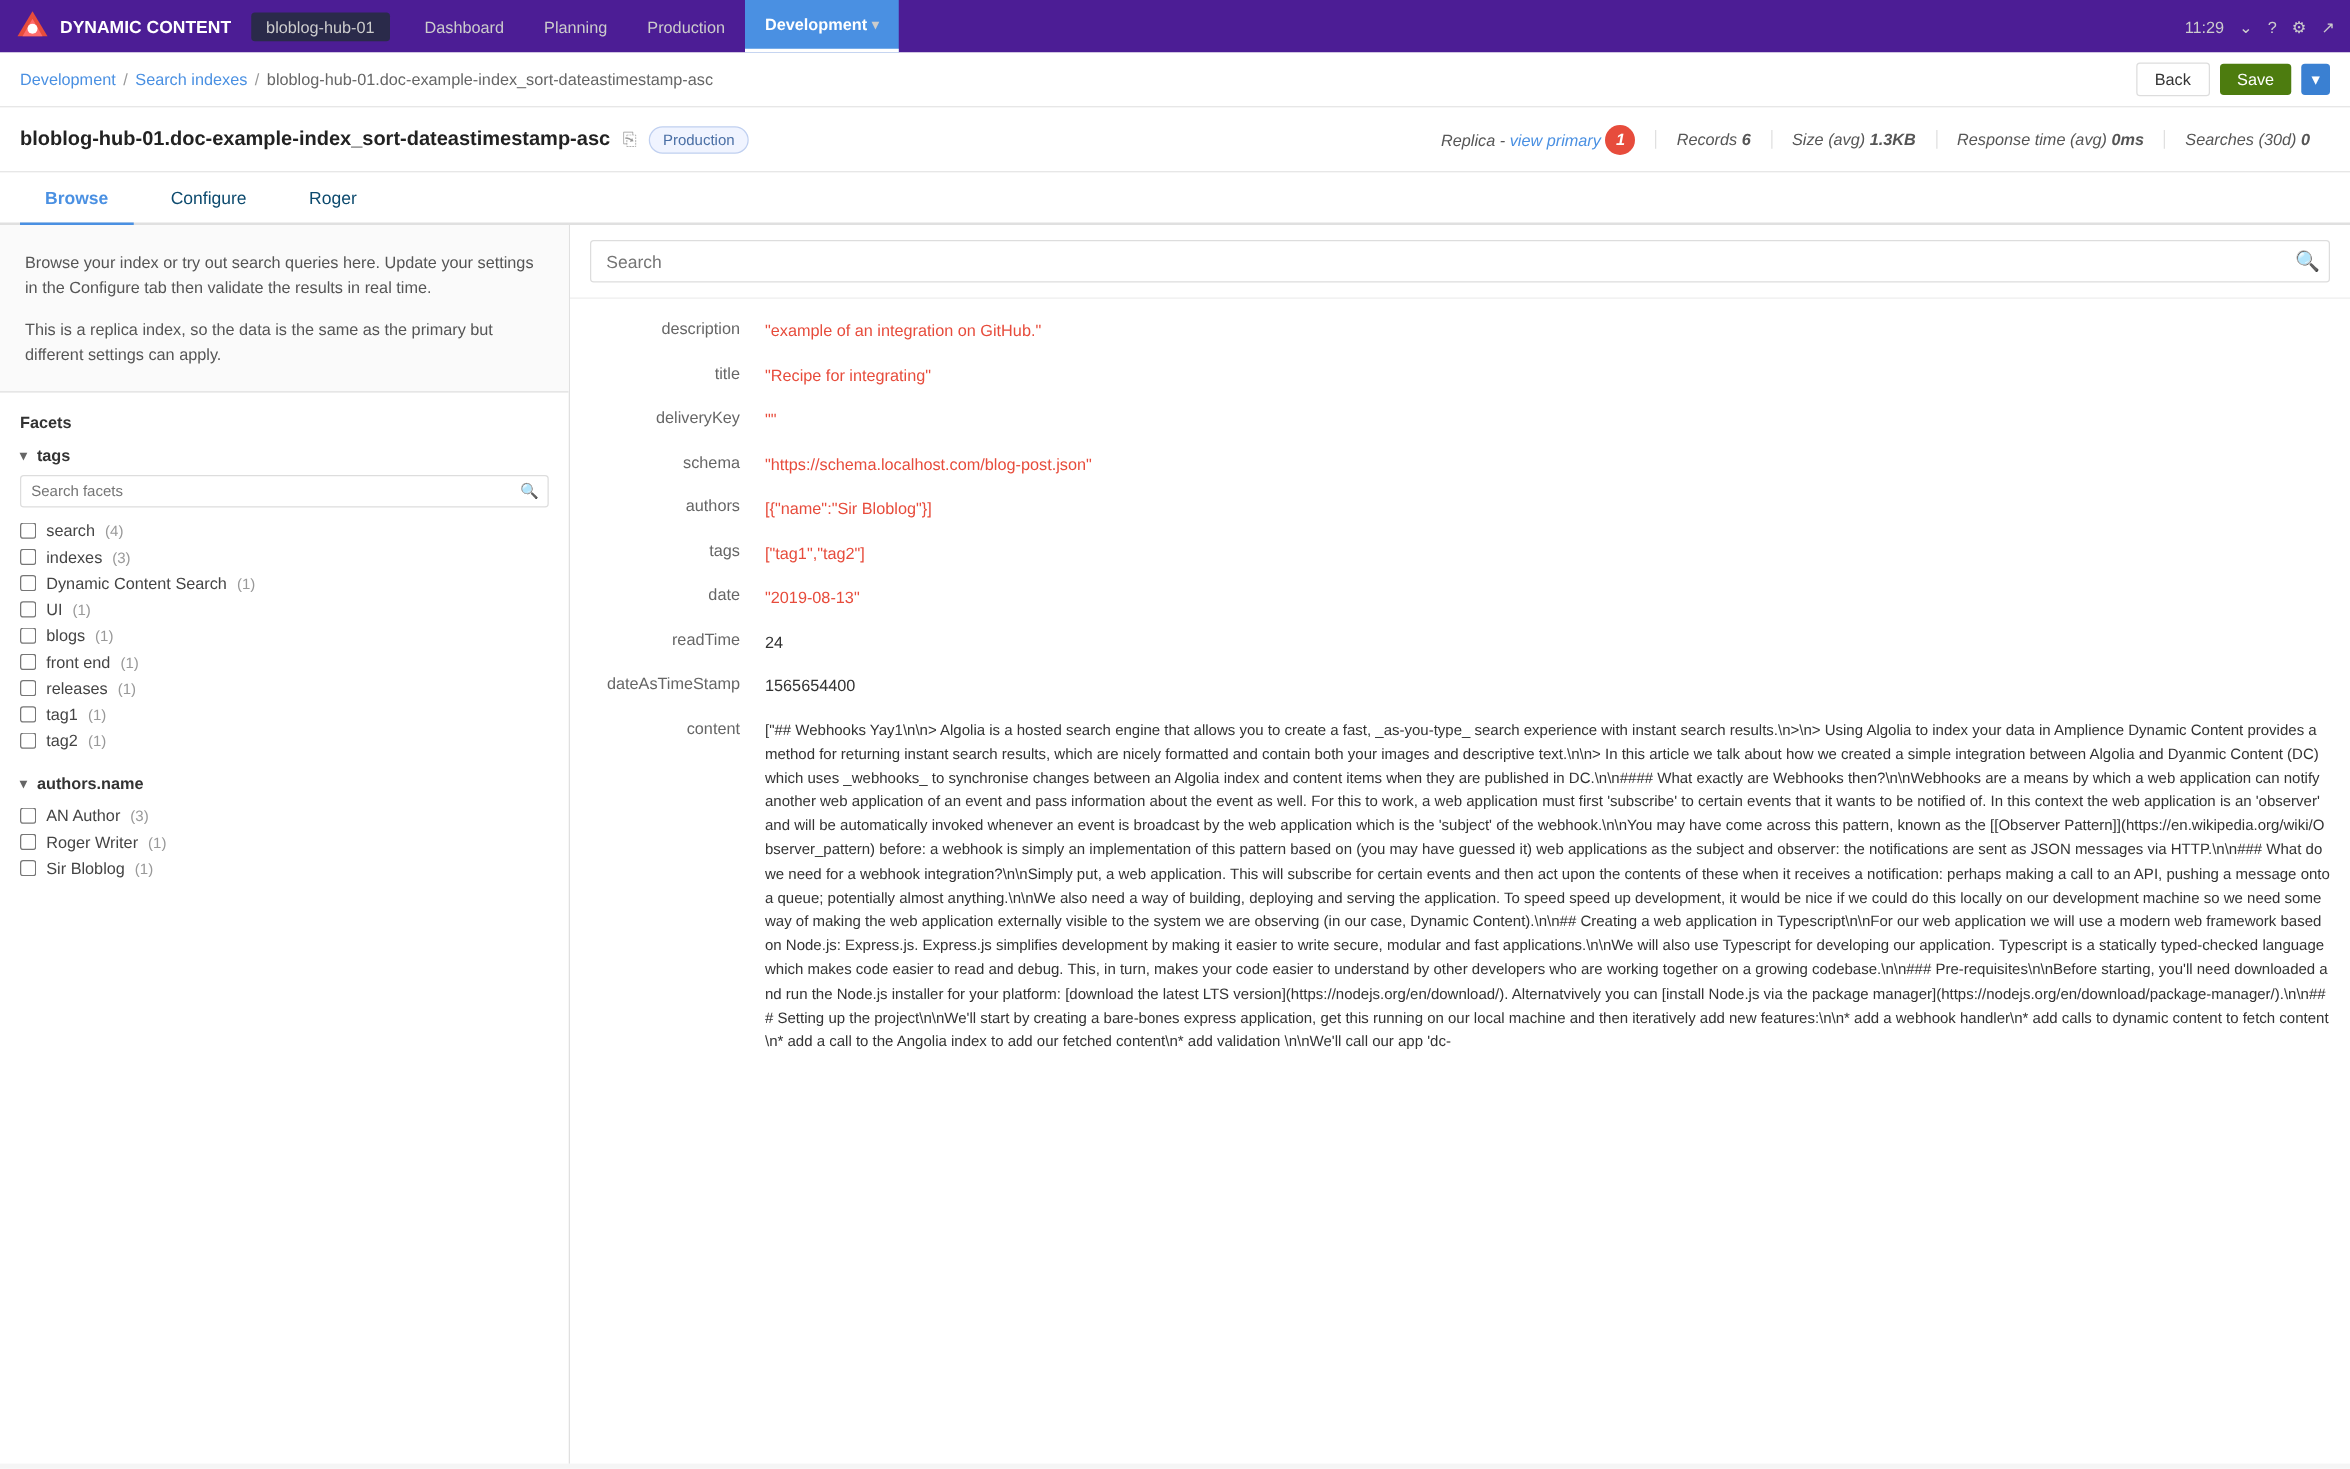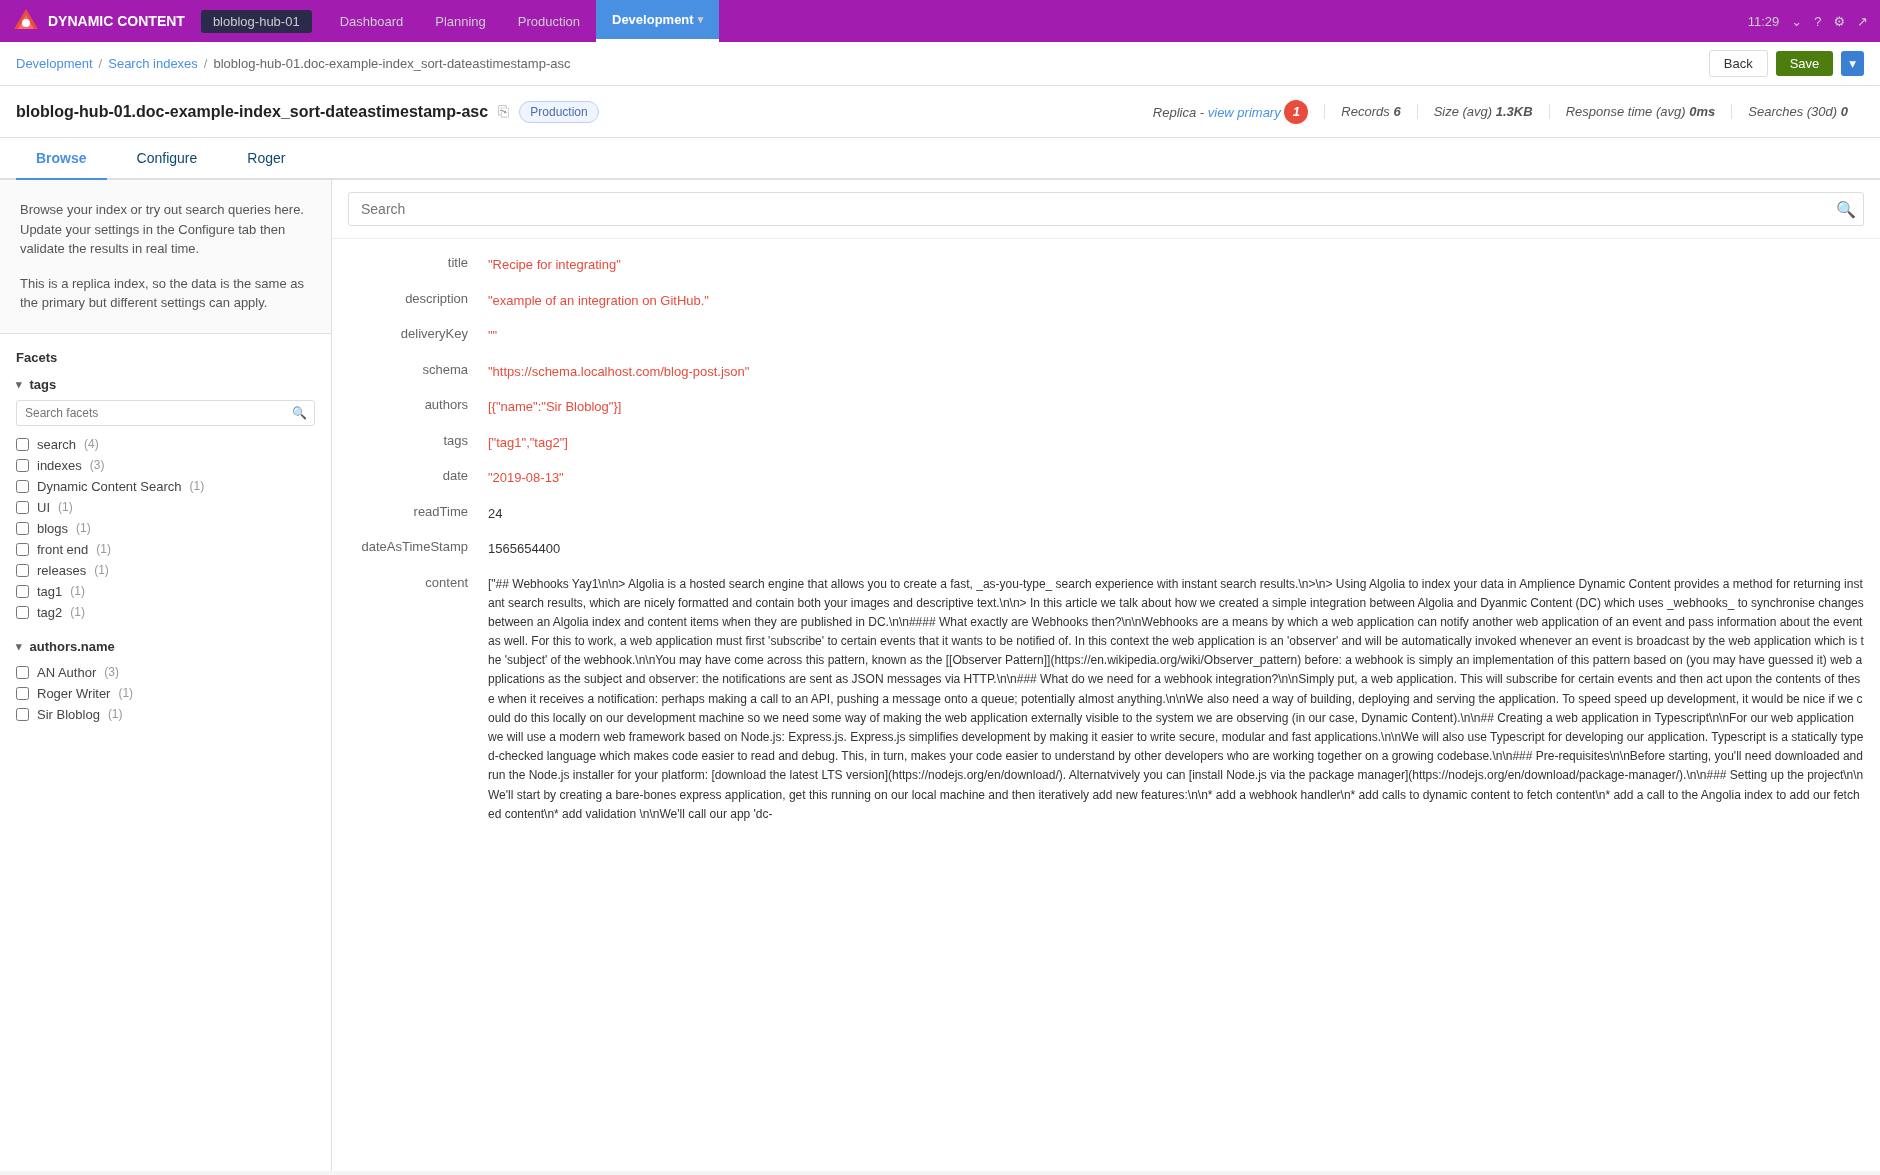--- a/index.html
+++ b/index.html
@@ -1,20 +1,20 @@
 <!DOCTYPE html>
 <html><head>
   <meta charset="utf-8">
   <style>
     * { box-sizing: border-box; margin: 0; padding: 0; }
     body { font-family: -apple-system, BlinkMacSystemFont, 'Segoe UI', sans-serif; font-size: 13px; background: #f5f5f5; color: #333; }
 
     
     .top-nav {
-      display: flex; align-items: center; background: #a21caf; color: #fff;
+      display: flex; align-items: center; background: #4c1d95; color: #fff;
       height: 42px; padding: 0 12px; gap: 0;
     }
     .brand { display: flex; align-items: center; gap: 8px; margin-right: 16px; }
     .brand-logo { width: 28px; height: 28px; }
     .brand-name { font-weight: 700; font-size: 14px; color: #fff; }
     .hub-name { background: #2a2a4a; color: #ccc; padding: 4px 12px; border-radius: 3px; font-size: 13px; margin-right: 12px; }
     .nav-items { display: flex; gap: 0; flex: 1; }
     .nav-item { padding: 0 16px; height: 42px; display: flex; align-items: center; font-size: 13px; color: #ccc; cursor: pointer; }
     .nav-development { display: flex; align-items: center; background: #4a90e2; color: #fff; padding: 0 16px; height: 42px; font-size: 13px; font-weight: 600; border-bottom: 3px solid #fff; }
     .nav-right { display: flex; align-items: center; gap: 12px; color: #ccc; font-size: 13px; }
@@ -52,21 +52,21 @@
       background: #fff; border-bottom: 2px solid #e0e0e0;
       padding: 0 16px; display: flex; gap: 10px;
     }
     .tab { padding: 12px 20px; font-size: 14px; color: #0c4a6e; cursor: pointer; border-bottom: 2px solid transparent; margin-bottom: -2px; }
     .tab.active { color: #4a90e2; border-bottom-color: #4a90e2; font-weight: 600; }
 
     
     .main-content { display: flex; height: calc(1175px - 42px - 44px - 52px - 46px); }
 
     
-    .left-panel { width: 332px; background: #fff; border-right: 1px solid #e0e0e0; overflow-y: auto; }
+    .left-panel { width: 456px; background: #fff; border-right: 1px solid #e0e0e0; overflow-y: auto; }
     .info-box { padding: 20px; border-bottom: 1px solid #e0e0e0; background: #fafafa; }
     .info-text { font-size: 13px; color: #555; line-height: 1.5; }
     .facets-section { padding: 16px; }
     .facets-title { font-size: 13px; font-weight: 700; color: #333; margin-bottom: 12px; }
     .facet-group { margin-bottom: 16px; }
     .facet-group-header { display: flex; align-items: center; gap: 8px; font-size: 13px; font-weight: 600; color: #333; margin-bottom: 8px; cursor: pointer; }
     .facet-group-header .arrow { font-size: 11px; color: #666; }
     .facet-search-box { position: relative; margin-bottom: 8px; }
     .facet-search-input { width: 100%; border: 1px solid #ddd; border-radius: 3px; padding: 5px 28px 5px 8px; font-size: 12px; color: #333; }
     .facet-search-icon { position: absolute; right: 8px; top: 50%; transform: translateY(-50%); color: #999; font-size: 12px; }
@@ -270,30 +270,30 @@
   </div>
 
   <div class="right-panel">
     <div class="search-bar-wrapper">
       <input class="search-input" type="text" placeholder="Search" style="">
       <span class="search-icon">🔍</span>
     </div>
     <div class="record-grid">
 
       <div class="record-row">
+        <span class="record-label">description</span>
+        <span class="record-value">"example of an integration on GitHub."</span>
+      </div>
+
+      <div class="record-row">
         <span class="record-label">title</span>
         <span class="record-value">"Recipe for integrating"</span>
       </div>
 
       <div class="record-row">
-        <span class="record-label">description</span>
-        <span class="record-value">"example of an integration on GitHub."</span>
-      </div>
-
-      <div class="record-row">
         <span class="record-label">deliveryKey</span>
         <span class="record-value">""</span>
       </div>
 
       <div class="record-row">
         <span class="record-label">schema</span>
         <span class="record-value">"https://schema.localhost.com/blog-post.json"</span>
       </div>
 
       <div class="record-row">

